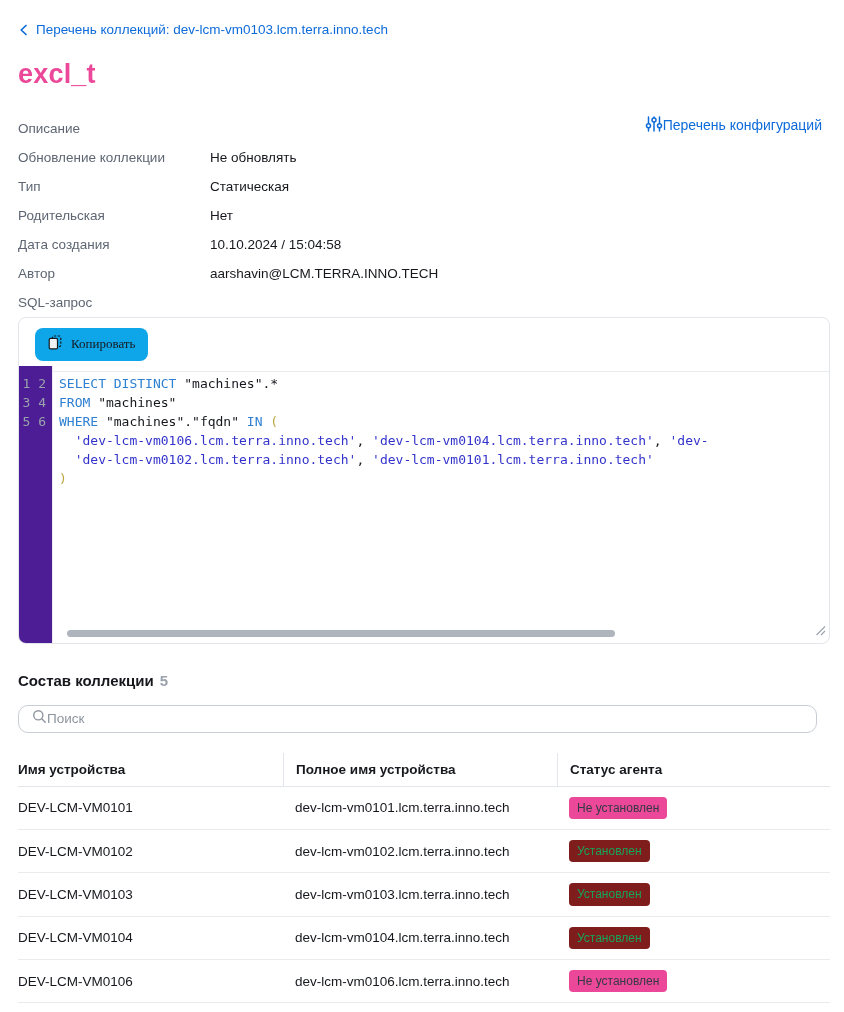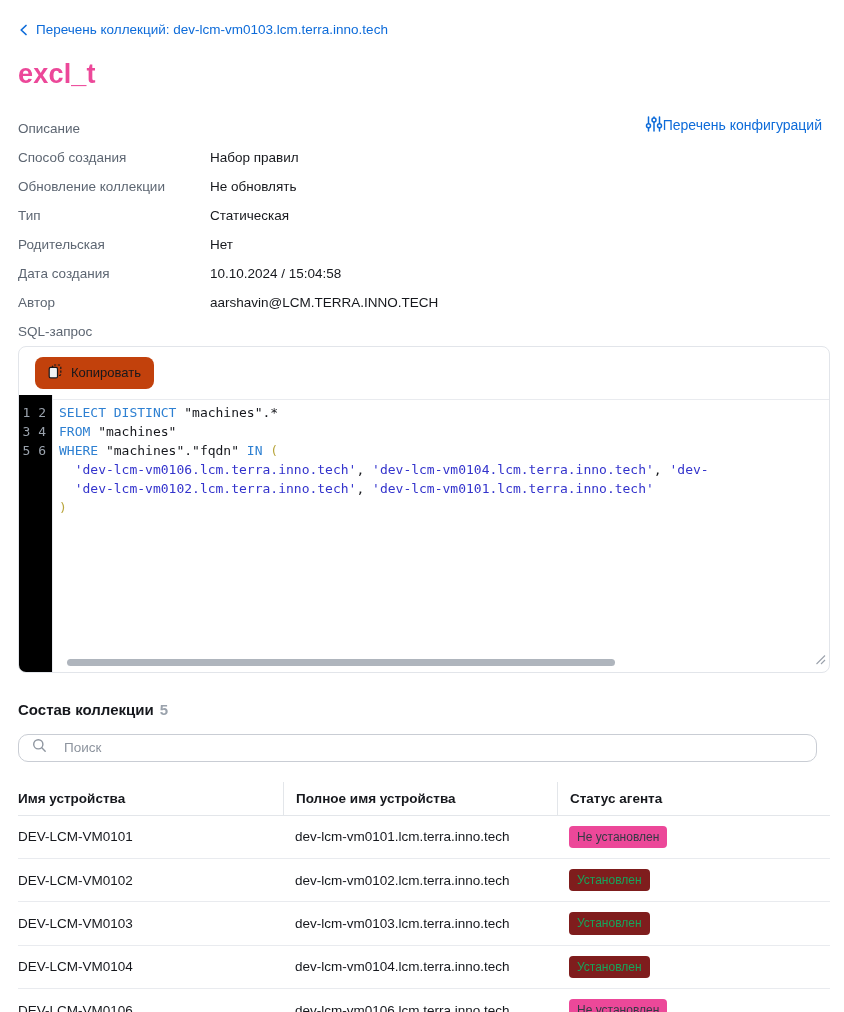--- a/index.html
+++ b/index.html
@@ -35,27 +35,27 @@
 
   
   .sql-card {
     margin-top: 0px; width: 812px; height: 327px;
     border: 1px solid #e2e5ea; border-radius: 8px;
     position: relative; overflow: hidden; background: #fff;
   }
   .sql-card-header { padding: 10px 16px; border-bottom: 1px solid #e9ebef; }
   .copy-btn {
     display: inline-flex; align-items: center; gap: 9px;
-    background: #c2410c; border: none; border-radius: 8px;
+    background: #0ea5e9; border: none; border-radius: 8px;
     padding: 7px 13px; font-size: 13px; color: #16181d;
-    font-family: Liberation Sans, sans-serif; cursor: pointer;
+    font-family: Liberation Serif, serif; cursor: pointer;
   }
   .code-area { position: absolute; top: 48px; bottom: 0; left: 0; right: 0; display: flex; }
   .gutter {
-    flex: 0 0 34px; background: #000000; border-right: 1px solid #e9ebef;
+    flex: 0 0 34px; background: #4c1d95; border-right: 1px solid #e9ebef;
     padding: 8px 6px 0 0; text-align: right;
     font-family: "DejaVu Sans Mono", "Liberation Mono", monospace;
     font-size: 13px; line-height: 19px; color: #9aa2ac;
   }
   .code {
     flex: 1 1 auto; overflow: hidden; padding: 8px 0 0 6px;
     font-family: "DejaVu Sans Mono", "Liberation Mono", monospace;
     font-size: 13px; line-height: 19px; white-space: pre; color: #16181d;
   }
   .tok-kw  { color: #2e80d2; }
@@ -68,21 +68,21 @@
   }
   .resize-grip { position: absolute; right: 3px; bottom: 3px; cursor: nwse-resize; }
 
   
   .section-title { margin-top: 28px; font-size: 15px; font-weight: 700; color: #16181d; }
   .section-count { color: #9aa2ac; margin-left: 6px; font-weight: 700; }
 
   .search-box {
     margin-top: 16px; width: 799px; height: 28px;
     border: 1px solid #c9cdd4; border-radius: 10px;
-    display: flex; align-items: center; gap: 17px; padding: 0 13px; background: #fff;
+    display: flex; align-items: center; gap: 0; padding: 0 13px; background: #fff;
   }
   .search-box input {
     border: none; outline: none; flex: 1; font-size: 13.5px;
     font-family: "Liberation Sans", sans-serif; color: #16181d; background: transparent;
   }
   .search-box input::placeholder { color: #8d949e; }
 
   
   .device-table { margin-top: 20px; width: 812px; }
   .t-row { display: grid; grid-template-columns: 265px 274px 1fr; align-items: center; }
@@ -112,24 +112,20 @@
     <span>Перечень коллекций: dev-lcm-vm0103.lcm.terra.inno.tech</span>
   </a>
 
   <h1 class="title">excl_t</h1>
 
   <div class="meta">
     <div id="meta-rows">
         <div class="meta-row">
           <div class="meta-label">Описание</div>
           <div class="meta-value"></div>
-        </div>
-        <div class="meta-row">
-          <div class="meta-label">Способ создания</div>
-          <div class="meta-value">Набор правил</div>
         </div>
         <div class="meta-row">
           <div class="meta-label">Обновление коллекции</div>
           <div class="meta-value">Не обновлять</div>
         </div>
         <div class="meta-row">
           <div class="meta-label">Тип</div>
           <div class="meta-value">Статическая</div>
         </div>
         <div class="meta-row">

